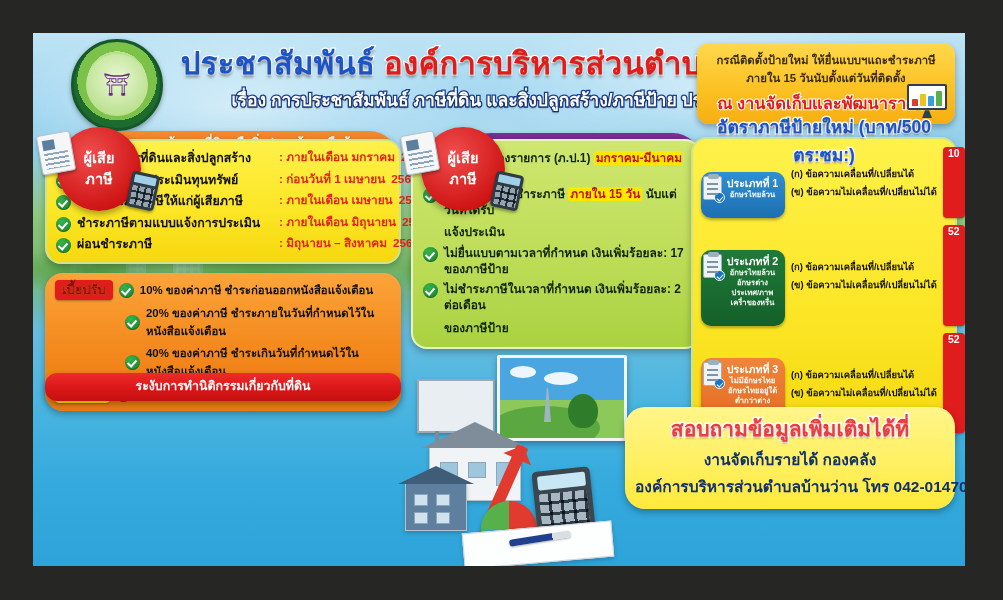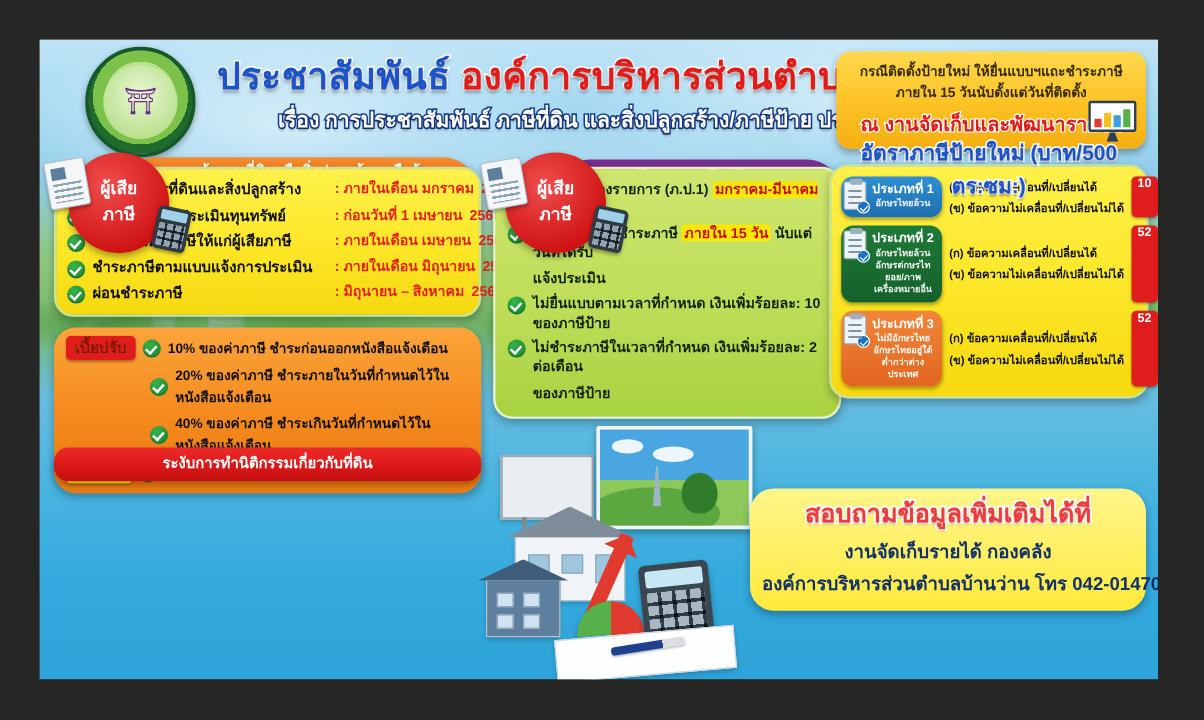--- a/index.html
+++ b/index.html
@@ -266,23 +266,24 @@
   }
   #sign-list .row { margin-bottom: 4px; }
   #sign-list .txt { font-size: 11.9px; font-weight:700; color:#10240a; }
   #sign-list .hl { background:#ffe800; color:#c41212; padding: 0 2px; border-radius:2px; }
   #sign-list .sub { font-size: 11.9px; font-weight:700; color:#10240a; padding-left:21px; }
 
   
   #rate-card { right: 8px; top: 104px; width: 266px; padding: 8px 8px; }
   .rate-row { display:flex; align-items:stretch; gap:6px; margin-bottom: 7px; }
   .type-chip {
-    flex: 0 0 84px; border-radius: 10px; padding: 5px 5px 6px 24px;
+    flex: 0 0 84px; border-radius: 10px; padding: 5px 5px 18px 24px;
     color:#fff; text-align:center; position:relative;
     box-shadow: 0 2px 3px rgba(0,0,0,.3);
+    margin-top: 25px;
   }
   .type-chip .t-name { font-size: 10.6px; font-weight:700; line-height:1.25; }
   .type-chip .t-desc { font-size: 7.6px; font-weight:700; line-height:1.3; opacity:.95; }
   .chip-1 { background: linear-gradient(180deg,#2f8fd4,#1d6fb0); }
   .chip-2 { background: linear-gradient(180deg,#1f7a38,#14602a); }
   .chip-3 { background: linear-gradient(180deg,#f0853a,#e2661f); }
   .clip-ico {
     position:absolute; left:2px; top:4px; width:19px; height:24px;
     background:#eef3f7; border:1.5px solid #9fb0bd; border-radius:2px;
   }
@@ -570,21 +571,21 @@
         <span class="tick"></span>
         <span class="txt">
           <span>ระยะเวลาการชำระภาษี</span>
           <span class="hl">ภายใน 15 วัน</span>
           <span>นับแต่วันที่ได้รับ</span>
         </span>
       </div>
       <div class="sub">แจ้งประเมิน</div>
       <div class="row" style="margin-top:4px">
         <span class="tick"></span>
-        <span class="txt">ไม่ยื่นแบบตามเวลาที่กำหนด เงินเพิ่มร้อยละ: 10 ของภาษีป้าย</span>
+        <span class="txt">ไม่ยื่นแบบตามเวลาที่กำหนด เงินเพิ่มร้อยละ: 17 ของภาษีป้าย</span>
       </div>
       <div class="row">
         <span class="tick"></span>
         <span class="txt">ไม่ชำระภาษีในเวลาที่กำหนด เงินเพิ่มร้อยละ: 2 ต่อเดือน</span>
       </div>
       <div class="sub">ของภาษีป้าย</div>
     </div>
 
     <div class="notice-box">
       <div class="notice-line">กรณีติดตั้งป้ายใหม่ ให้ยื่นแบบฯแถะชำระภาษี</div>
@@ -621,21 +622,21 @@
           <div class="num-badge">5</div>
         </div>
       </div>
 
       <div class="rate-row">
         <div class="type-chip chip-2">
           <span class="clip-ico">
               <i></i>
             </span>
           <div class="t-name">ประเภทที่ 2</div>
-          <div class="t-desc">อักษรไทยล้วน อักษรต่กษรไทยอย/ภาพ เครื่องหมายอื่น</div>
+          <div class="t-desc">อักษรไทยล้วน อักษรต่างประเทศ/ภาพ เครื่าของหรื่น</div>
         </div>
         <div class="rate-lines">
           <div class="rl">(ก) ข้อความเคลื่อนที่/เปลี่ยนได้</div>
           <div class="rl">(ข) ข้อความไม่เคลื่อนที่/เปลี่ยนไม่ได้</div>
         </div>
         <div class="rate-nums">
           <div class="num-badge">52</div>
           <div class="num-badge">33</div>
         </div>
       </div>

